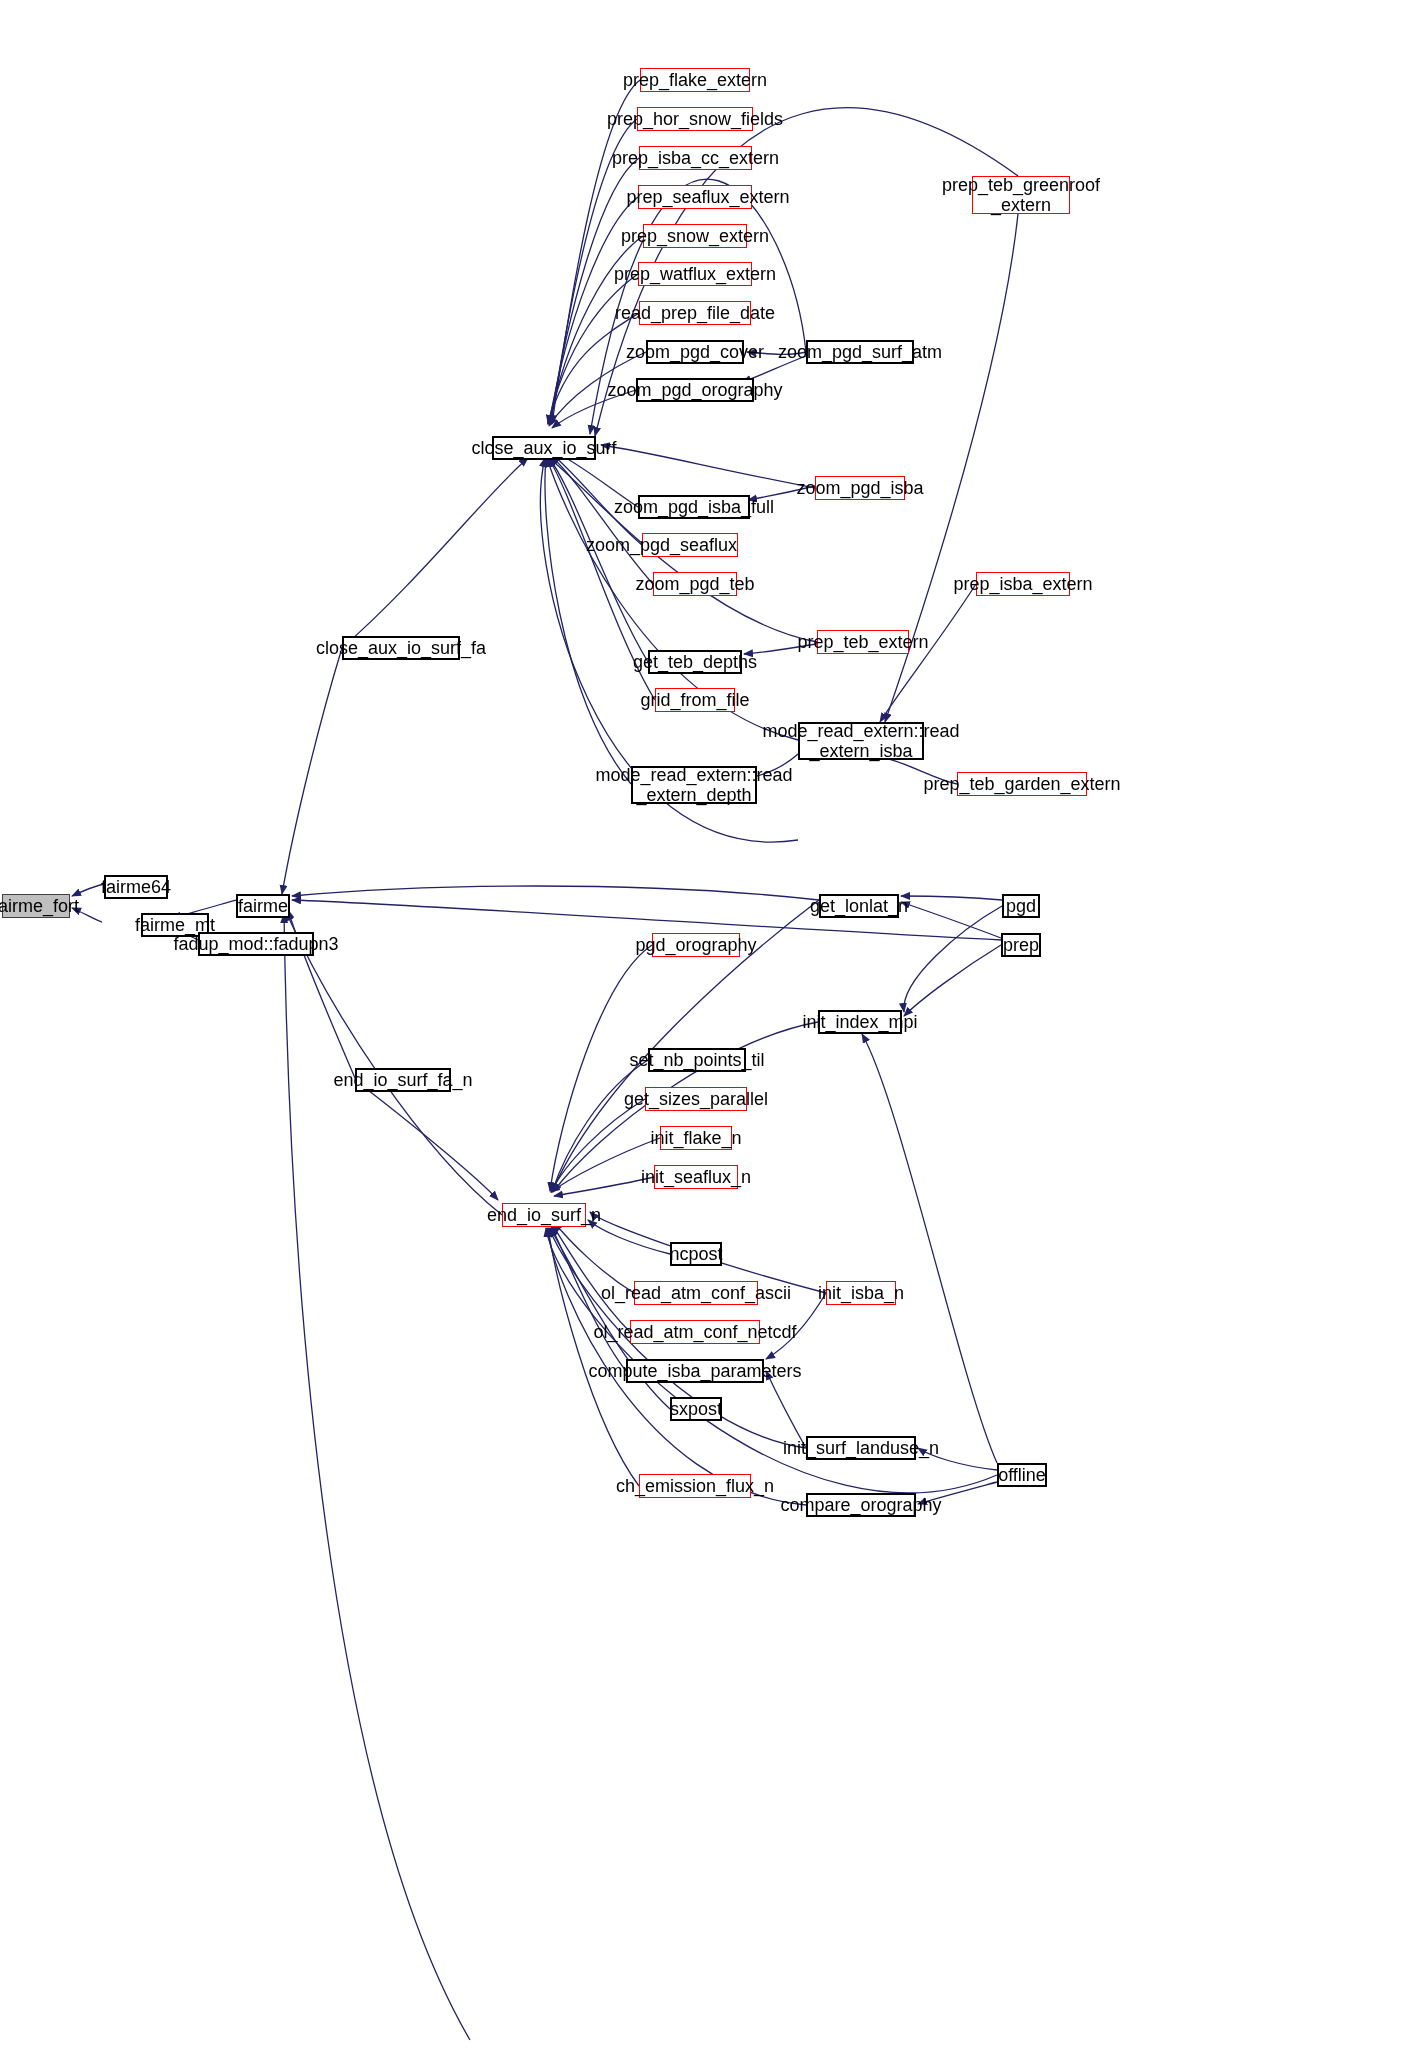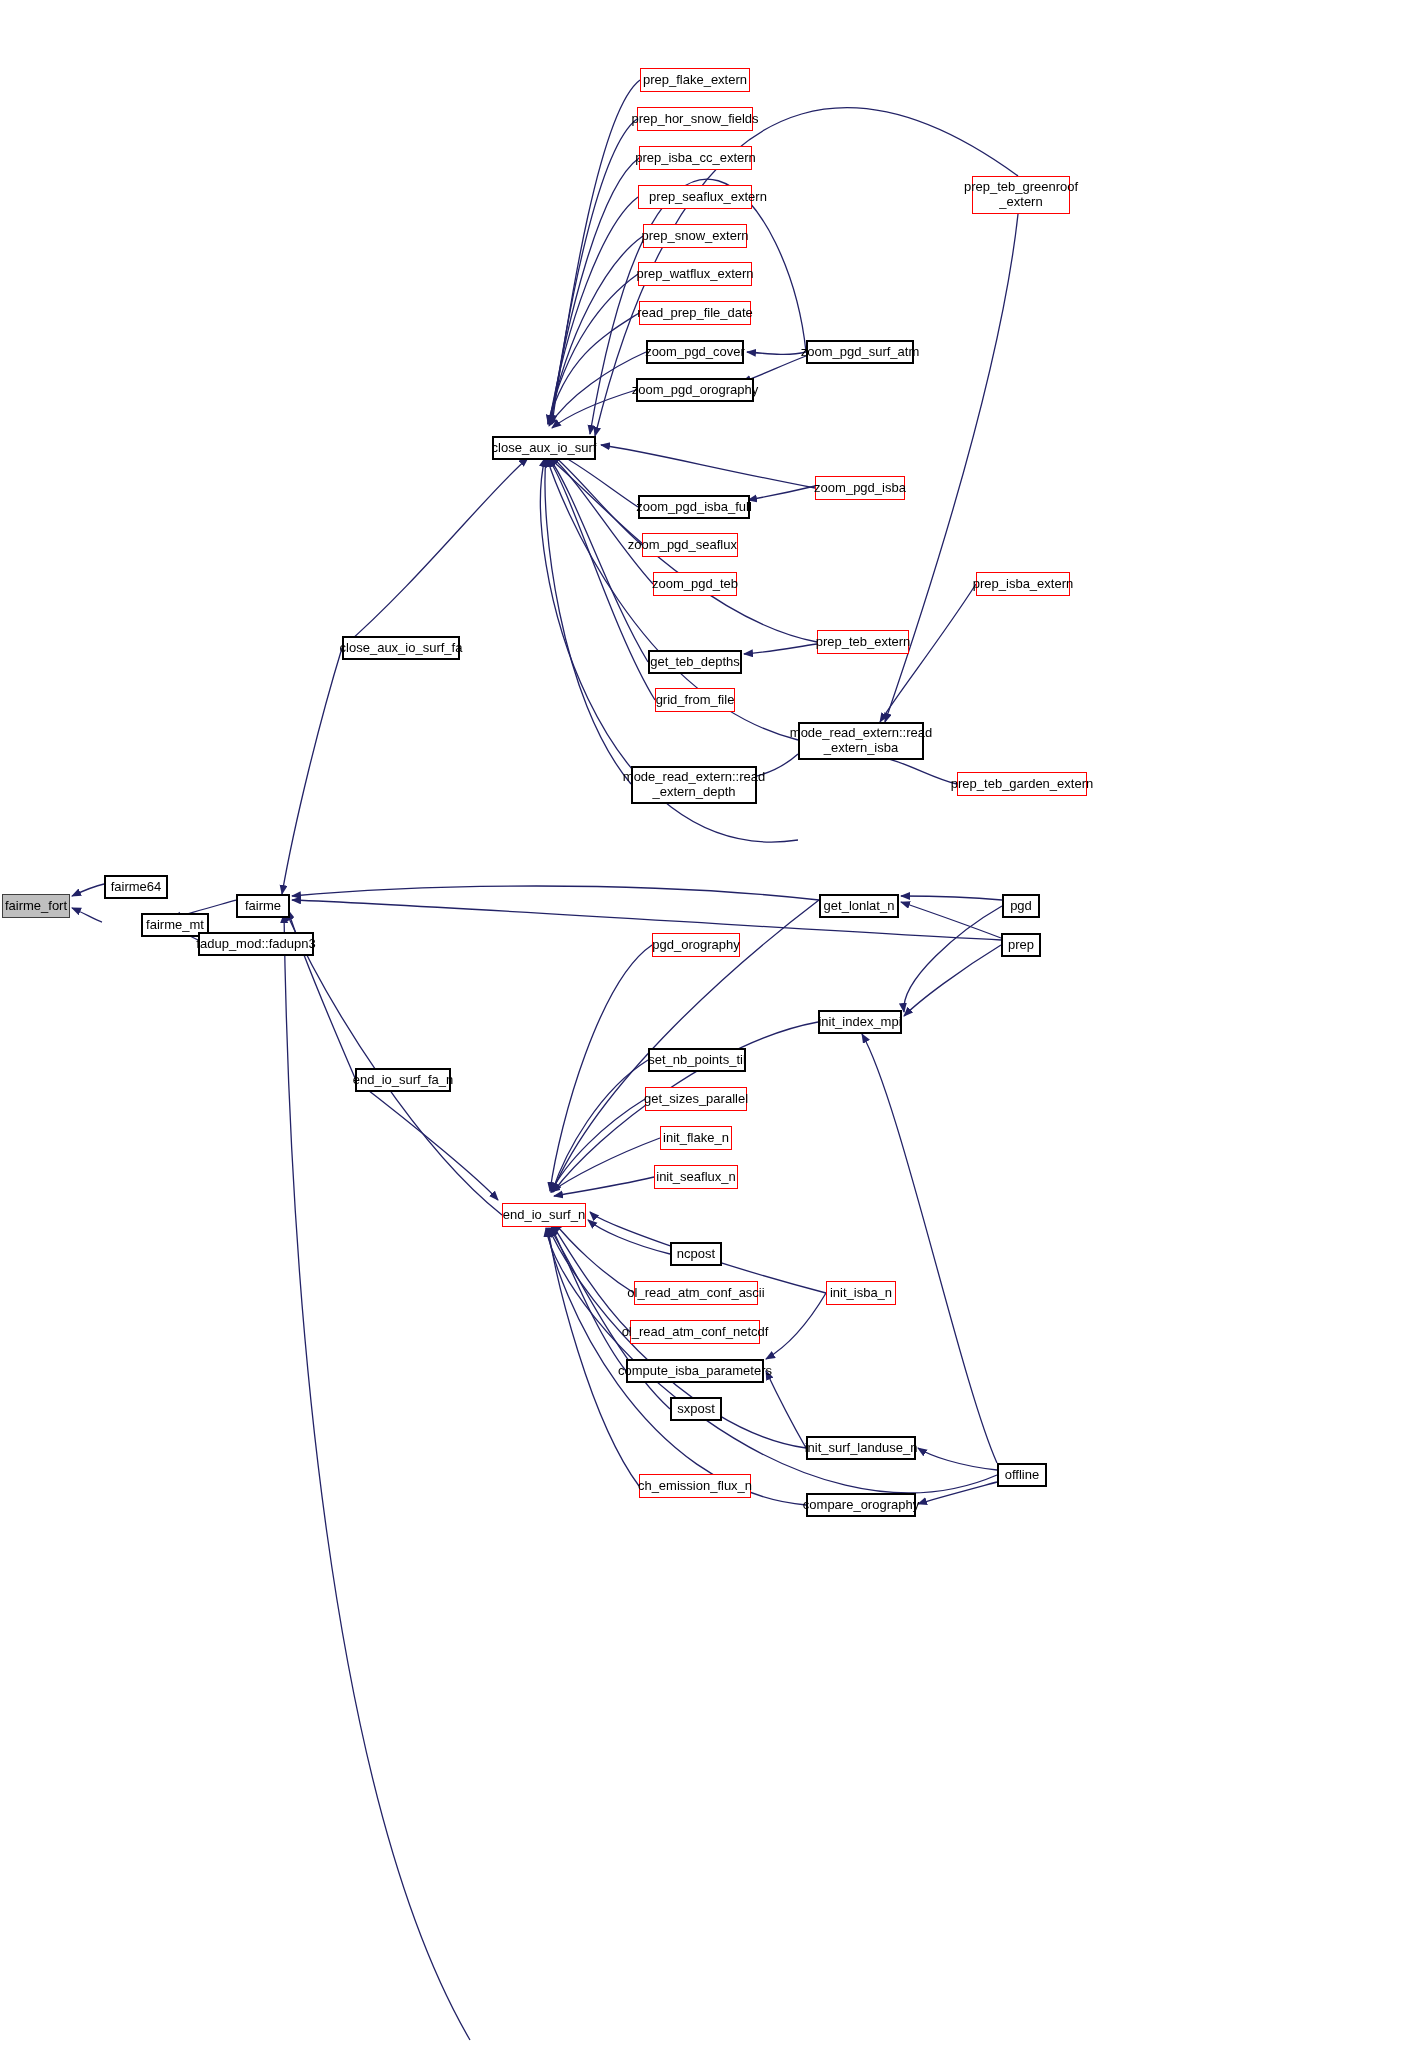--- a/index.html
+++ b/index.html
@@ -21,21 +21,21 @@
   }
   .node{
     position:absolute;
     box-sizing:border-box;
     display:flex;
     align-items:center;
     justify-content:center;
     text-align:center;
     background:#ffffff;
     border:1px solid #000000;
-    font-size:13px;
+    font-size:18px;
     color:#000000;
     line-height:1.12;
     white-space:pre;
     letter-spacing:0px;
     z-index:5;
   }
   .node.red{ border:1px solid #ff0000; }
   .node.thick{ border-width:2px; }
   .node.current{ background:#bfbfbf; border:1px solid #404040; }
   .node span{ pointer-events:none; }

